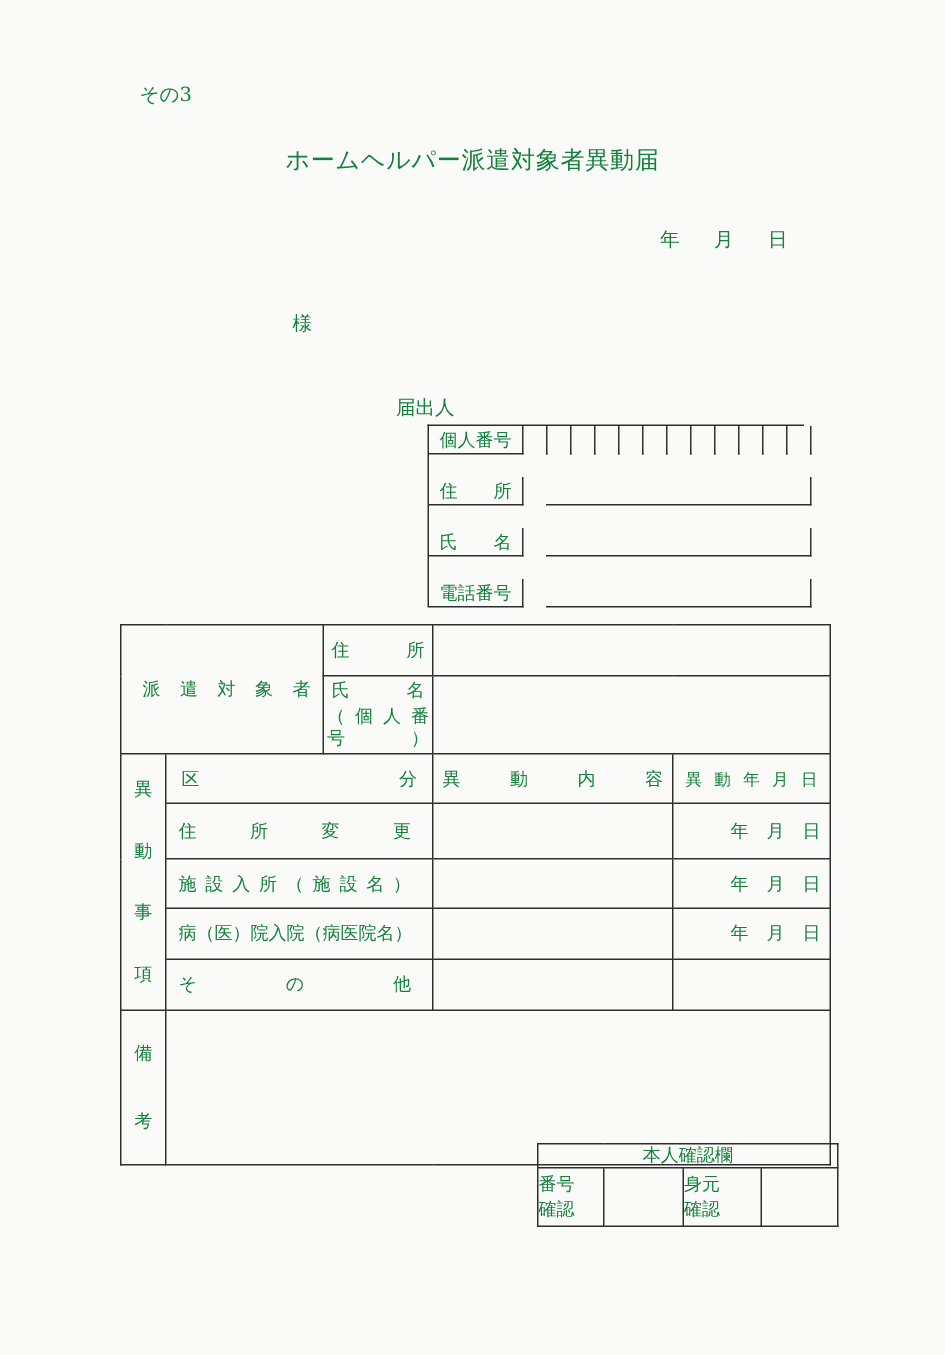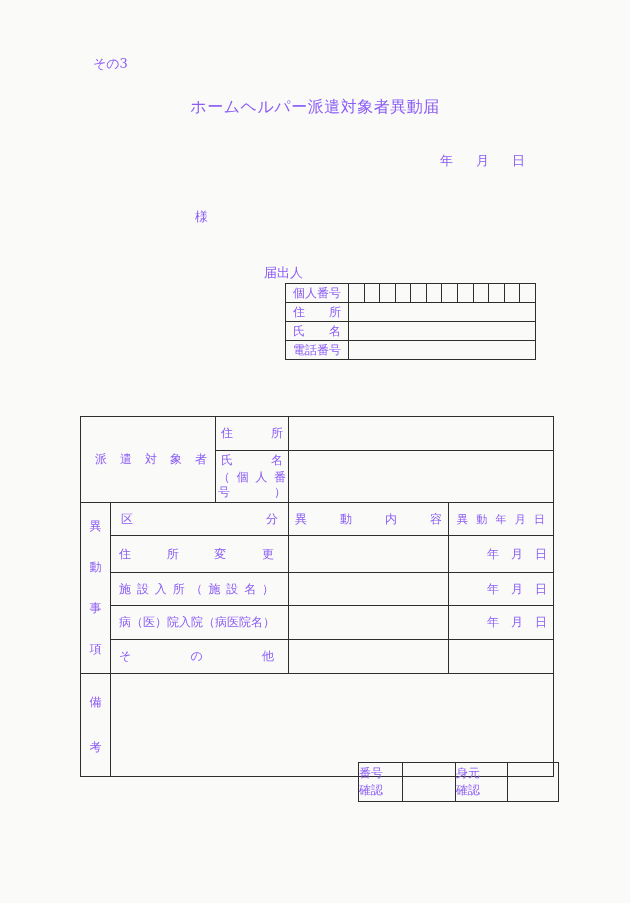--- a/index.html
+++ b/index.html
@@ -6,40 +6,41 @@
   body {
     margin: 0;
     font-family: "DejaVu Serif", "Liberation Serif", serif;
     background: #e8e8e8;
   }
   .page {
     position: relative;
     width: 630px;
     height: 903px;
     background: #fafaf8;
-    color: #8b5cf6;
+    color: #15803d;
     overflow: hidden;
   }
   .abs { position: absolute; }
   .t13 { font-size: 13px; line-height: 15px; }
   .t12 { font-size: 16px; line-height: 15px; }
 
   
   .jl { text-align: justify; text-align-last: justify; }
 
   
   .notifier-grid {
     position: absolute; left: 285px; top: 283px;
     width: 251px;
     display: grid;
     grid-template-columns: 63px repeat(12, 1fr);
     grid-auto-rows: 19px;
     border-top: 1px solid #2e2e2e;
     border-left: 1px solid #2e2e2e;
     font-size: 12px;
+    gap: 15px;
   }
   .ncell { border-right: 1px solid #2e2e2e; border-bottom: 1px solid #2e2e2e; }
   .nlabel { line-height: 18px; text-align: center; }
   .nlabel.jl { padding: 0 7px; text-align: justify; }
   .nvalue { grid-column: 2 / -1; }
 
   
   table.main {
     position: absolute; left: 80px; top: 416px;
     border-collapse: collapse;
@@ -184,20 +185,23 @@
     </table>
 
   <table class="verif">
     <colgroup>
       <col style="width:44px">
         <col style="width:53px">
         <col style="width:52px">
         <col style="width:51px">
     </colgroup>
     <tbody>
+        <tr style="height:16px">
+      <td class="verif-title" colspan="4">本人確認欄</td>
+    </tr>
     <tr style="height:39px">
       <td class="vlabel">
         <span class="vline">番号</span>
         <span class="vline">確認</span>
       </td>
       <td></td>
       <td class="vlabel">
         <span class="vline">身元</span>
         <span class="vline">確認</span>
       </td>

